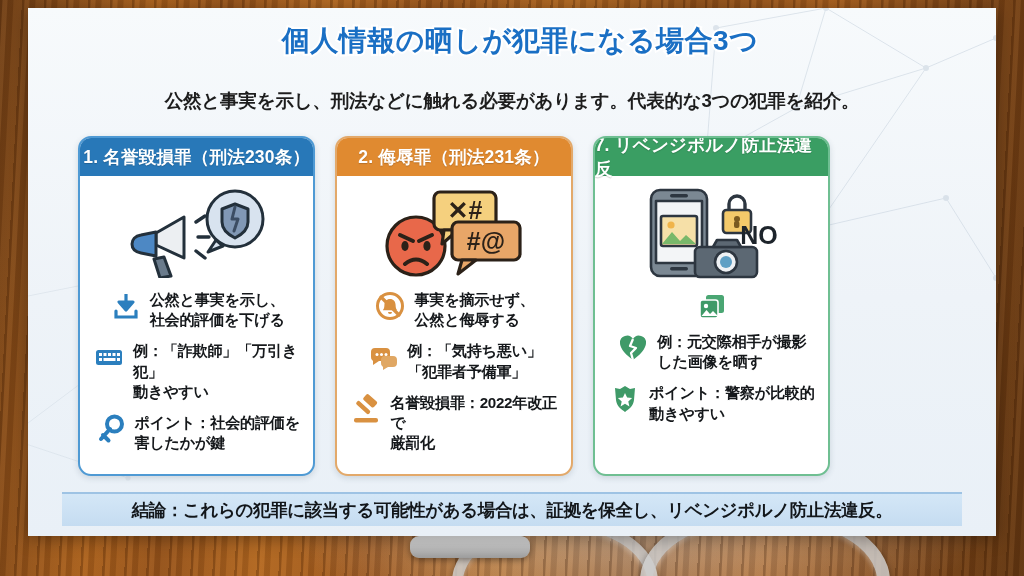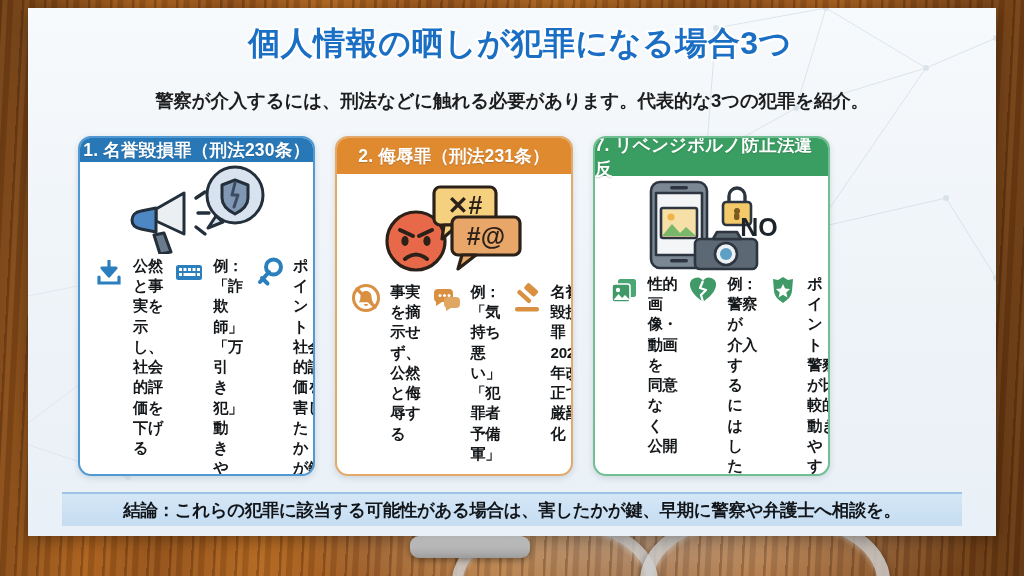--- a/index.html
+++ b/index.html
@@ -61,21 +61,21 @@
     overflow: hidden;
   }
   
   .netdeco { position: absolute; right: -20px; top: -10px; width: 340px; height: 330px; opacity: .5; }
   .netdeco-l { position: absolute; left: -30px; top: 250px; width: 300px; height: 280px; opacity: .38; }
 
   
   .title {
     position: absolute; left: 16px; right: 0; top: 14px;
     text-align: center;
-    font-size: 32px; font-weight: 700; letter-spacing: .5px;
+    font-size: 28px; font-weight: 700; letter-spacing: .5px;
     color: #1a6fc4;
     -webkit-text-stroke: 4px #ffffff;
     paint-order: stroke fill;
     text-shadow: 0 2px 2px rgba(255,255,255,.95);
   }
   .subtitle {
     position: absolute; left: 0; right: 0; top: 80px;
     text-align: center;
     font-size: 18.5px; font-weight: 700; color: #1d1d1d;
     letter-spacing: -.2px;
@@ -103,22 +103,23 @@
     letter-spacing: .2px;
     text-shadow: 0 1px 1px rgba(0,0,0,.18);
   }
   .card-hero {
     height: 112px;
     display: flex; align-items: center; justify-content: center;
   }
   .card-body {
     flex: 1;
     padding: 2px 12px 10px 14px;
-    display: flex; flex-direction: row; justify-content: flex-start;
+    display: flex; flex-direction: column; justify-content: flex-start;
     gap: 11px;
+    align-items: center;
   }
   .bullet { display: flex; align-items: flex-start; gap: 9px; }
   .bullet-ico { flex: 0 0 30px; height: 30px; margin-top: 1px; }
   .bullet-txt {
     font-size: 15.2px; font-weight: 700; color: #15181b;
     line-height: 1.33; letter-spacing: -.3px; white-space: pre-line;
   }
 
   .c-blue   { border-color: #4f9ad4; }
   .c-blue   .card-head { background: #2878b8; }
@@ -174,21 +175,21 @@
         <circle cx="20" cy="40" r="2.6"></circle>
           <circle cx="120" cy="20" r="2.6"></circle>
         <circle cx="200" cy="90" r="2.6"></circle>
           <circle cx="90" cy="120" r="2.6"></circle>
         <circle cx="10" cy="180" r="2.6"></circle>
           <circle cx="130" cy="220" r="2.6"></circle>
       </g>
     </svg>
 
     <div class="title">個人情報の晒しが犯罪になる場合3つ</div>
-    <div class="subtitle">警察が介入するには、刑法などに触れる必要があります。代表的な3つの犯罪を紹介。</div>
+    <div class="subtitle">公然と事実を示し、刑法などに触れる必要があります。代表的な3つの犯罪を紹介。</div>
 
     <div class="cards">
 
       <div class="card c-blue">
         <div class="card-head">1. 名誉毀損罪（刑法230条）</div>
         <div class="card-hero">
           <svg width="170" height="92" viewBox="0 0 170 92">
             <g stroke="#23303b" stroke-width="3" stroke-linejoin="round" stroke-linecap="round">
               <circle cx="123" cy="33" r="28" fill="#d8e3ef"></circle>
               <path d="M104 54 L96 66 L111 60 Z" fill="#d8e3ef"></path>
@@ -328,45 +329,43 @@
         </div>
         <div class="card-body">
 
           <div class="bullet">
             <svg class="bullet-ico" viewBox="0 0 30 30">
               <rect x="9" y="4" width="18" height="18" rx="2.5" fill="#4aa673"></rect>
               <rect x="3" y="9" width="18" height="18" rx="2.5" fill="#3f9a68" stroke="#ffffff" stroke-width="1.6"></rect>
               <circle cx="9" cy="15" r="2.2" fill="#ffffff"></circle>
               <path d="M4.5 25 l5 -6 l3.5 4 l3 -3 l5 5 Z" fill="#ffffff"></path>
             </svg>
-            <div class="bullet-txt">性的画像・動画を
-同意なく公開</div>
           </div>
 
           <div class="bullet">
             <svg class="bullet-ico" viewBox="0 0 30 30">
               <path d="M15 27 C4 19 2 13 2 10 A7 7 0 0 1 15 6 A7 7 0 0 1 28 10 C28 13 26 19 15 27 Z" fill="#3f9a68"></path>
               <path d="M15 6 L12 13 L18 15 L13 20 L15 27" fill="none" stroke="#ffffff" stroke-width="2.3" stroke-linejoin="round"></path>
             </svg>
-            <div class="bullet-txt">例：警察が介入するには
+            <div class="bullet-txt">例：元交際相手が撮影
 した画像を晒す</div>
           </div>
 
           <div class="bullet">
             <svg class="bullet-ico" viewBox="0 0 30 30">
               <path d="M15 2 l5 3 l5 -1 l-1 12 c-0.6 6 -5 9 -9 12 c-4 -3 -8.4 -6 -9 -12 L5 4 l5 1 Z" fill="#3f9a68"></path>
               <path d="M15 9 l2.1 4.6 l5 0.5 l-3.8 3.4 l1.1 4.9 L15 19.8 l-4.4 2.6 l1.1 -4.9 L7.9 14.1 l5 -0.5 Z" fill="#ffffff"></path>
             </svg>
             <div class="bullet-txt">ポイント：警察が比較的
 動きやすい</div>
           </div>
 
         </div>
       </div>
 
     </div>
 
     <div class="footer">
-      <div class="footer-txt">結論：これらの犯罪に該当する可能性がある場合は、害したかが鍵、早期に警察や弁護士へ相談を。</div>
+      <div class="footer-txt">結論：これらの犯罪に該当する可能性がある場合は、証拠を保全し、リベンジポルノ防止法違反。</div>
     </div>
 
   </div>
 </div>
 
 </body></html>

